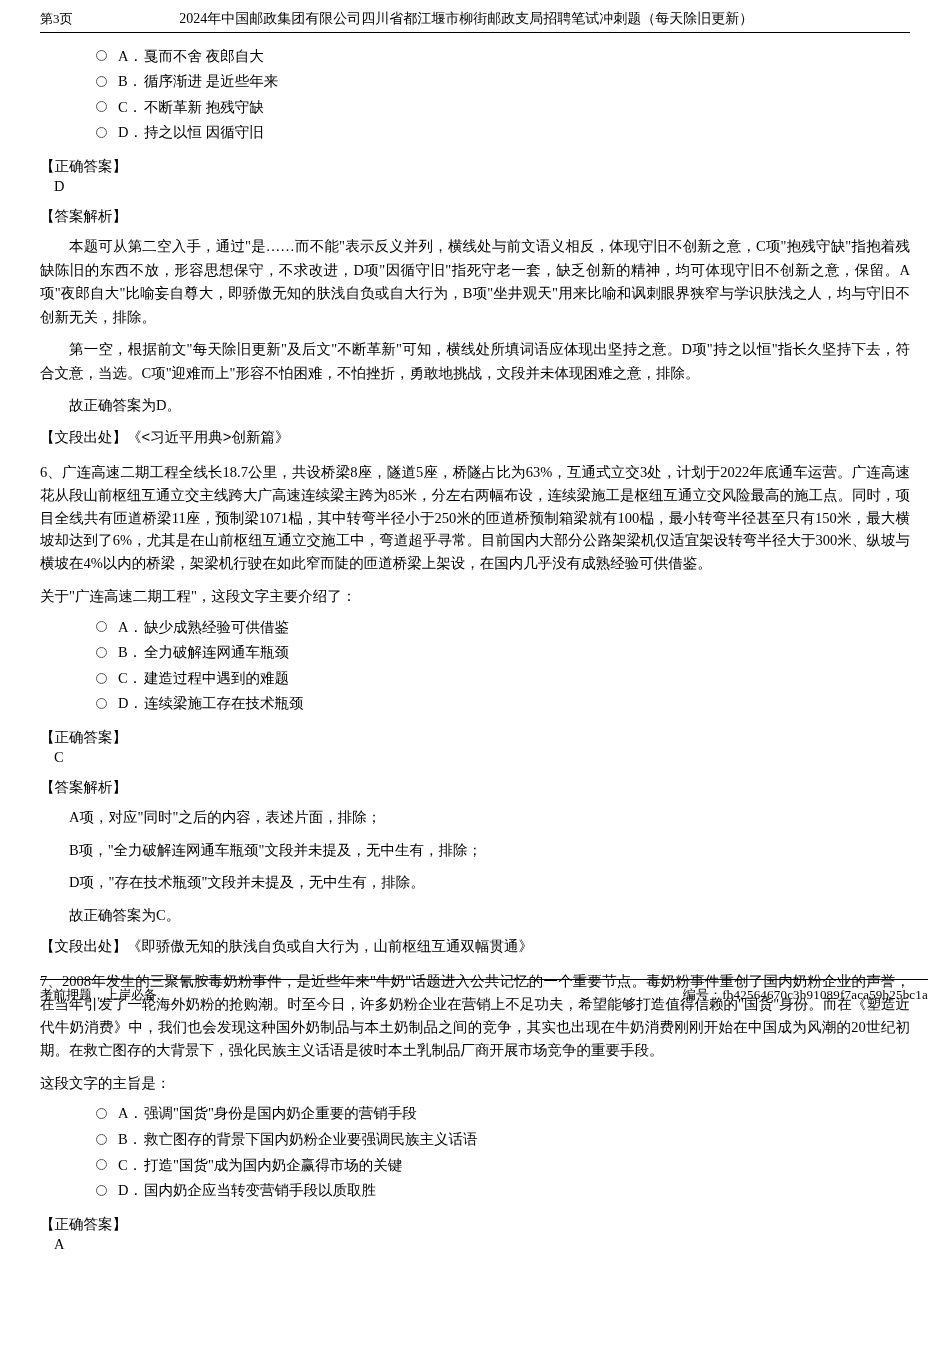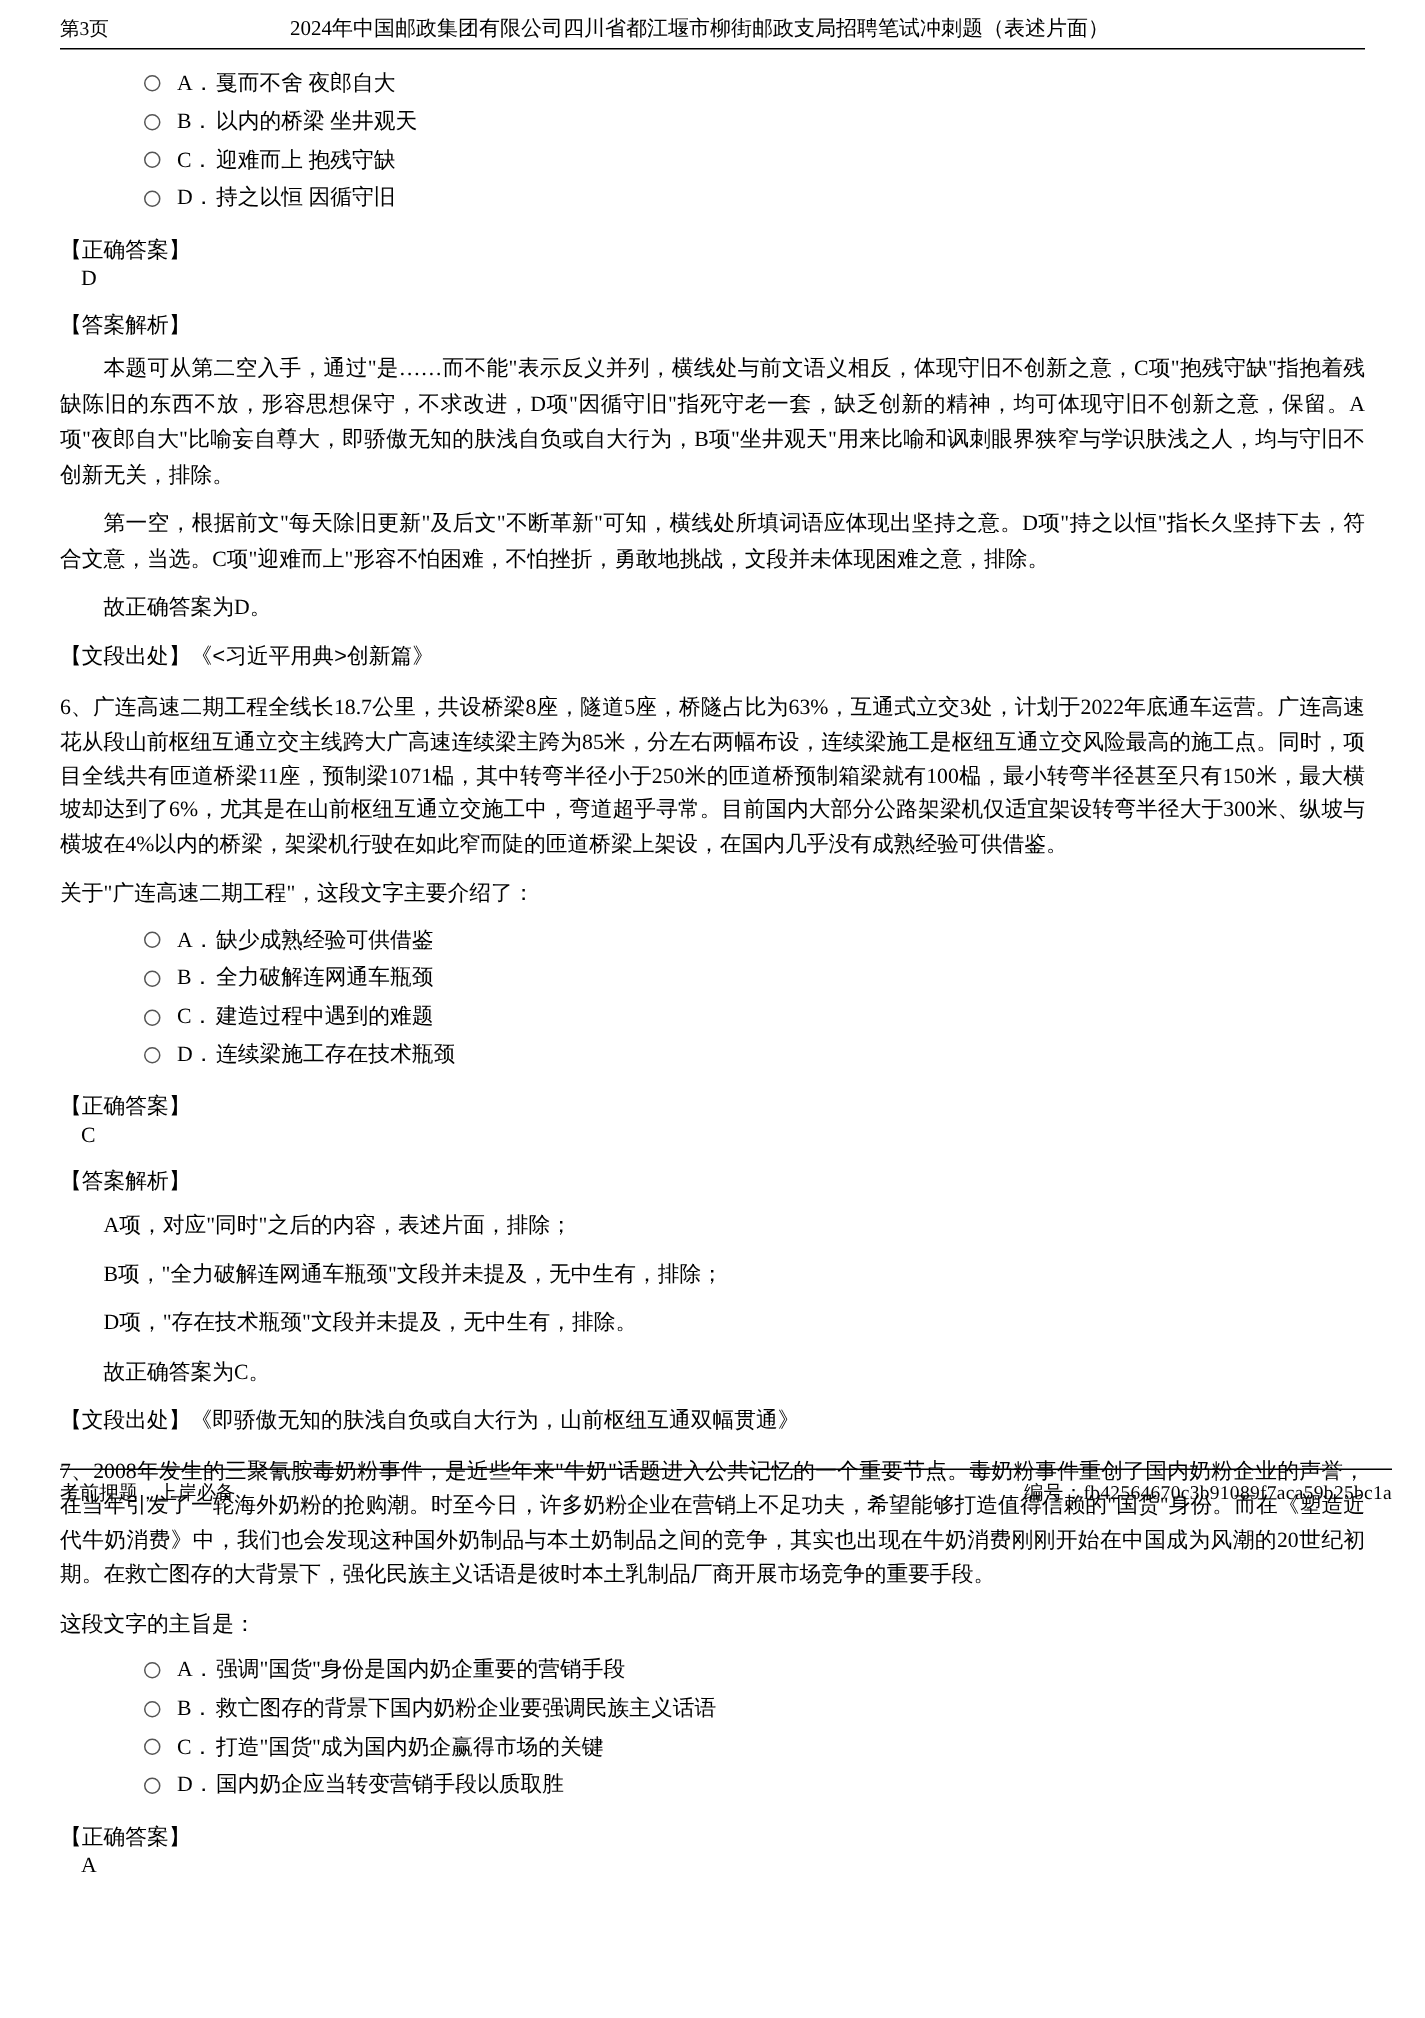--- a/index.html
+++ b/index.html
@@ -131,39 +131,39 @@
     letter-spacing: 0.2px;
   }
 </style>
 </head>
 <body>
 
 <div class="page">
 
   <div class="header">
     <span class="pageno">第3页</span>
-    <span class="title">2024年中国邮政集团有限公司四川省都江堰市柳街邮政支局招聘笔试冲刺题（表述片面）</span>
+    <span class="title">2024年中国邮政集团有限公司四川省都江堰市柳街邮政支局招聘笔试冲刺题（每天除旧更新）</span>
     <span class="spacer"></span>
   </div>
 
   <ul class="options">
     <li class="opt">
       <span class="radio"></span>
       <span class="opt-letter">A．</span>
       <span class="opt-text">戛而不舍 夜郎自大</span>
     </li>
     <li class="opt">
       <span class="radio"></span>
       <span class="opt-letter">B．</span>
-      <span class="opt-text">以内的桥梁 坐井观天</span>
+      <span class="opt-text">循序渐进 是近些年来</span>
     </li>
     <li class="opt">
       <span class="radio"></span>
       <span class="opt-letter">C．</span>
-      <span class="opt-text">迎难而上 抱残守缺</span>
+      <span class="opt-text">不断革新 抱残守缺</span>
     </li>
     <li class="opt">
       <span class="radio"></span>
       <span class="opt-letter">D．</span>
       <span class="opt-text">持之以恒 因循守旧</span>
     </li>
   </ul>
 
   <div class="section-label">【正确答案】</div>
   <div class="answer-letter">D</div>

